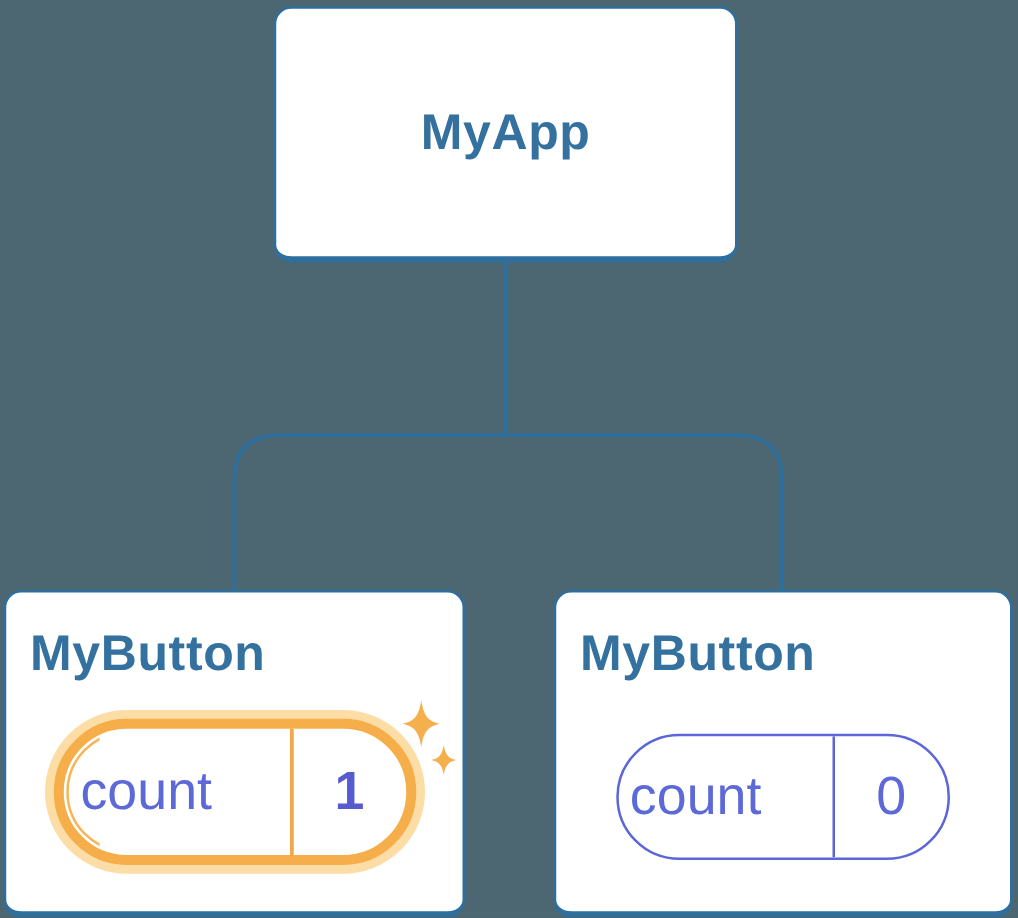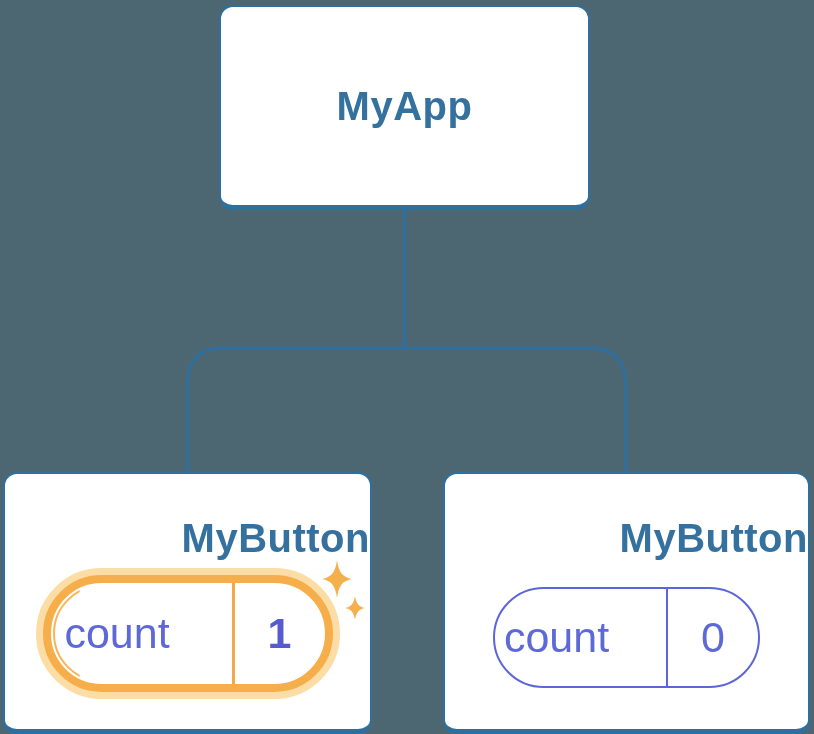--- a/index.html
+++ b/index.html
@@ -38,22 +38,22 @@
   .card-right { left: 443px; top: 472px; width: 367px; height: 262px; }
 
   .card-title {
     color: #35719f;
     font-size: 40px;
     font-weight: 600;
     letter-spacing: 0.5px;
     line-height: 1;
   }
   .child-title {
-    text-align: right;
-    margin-top: 44px;
+    text-align: left;
+    margin-top: 29px;
     padding-left: 19px;
   }
 
   .pill-row {
     position: absolute;
     left: 0; right: 0;
     display: flex;
     justify-content: center;
   }
   .card-left  .pill-row { top: 94px; }

